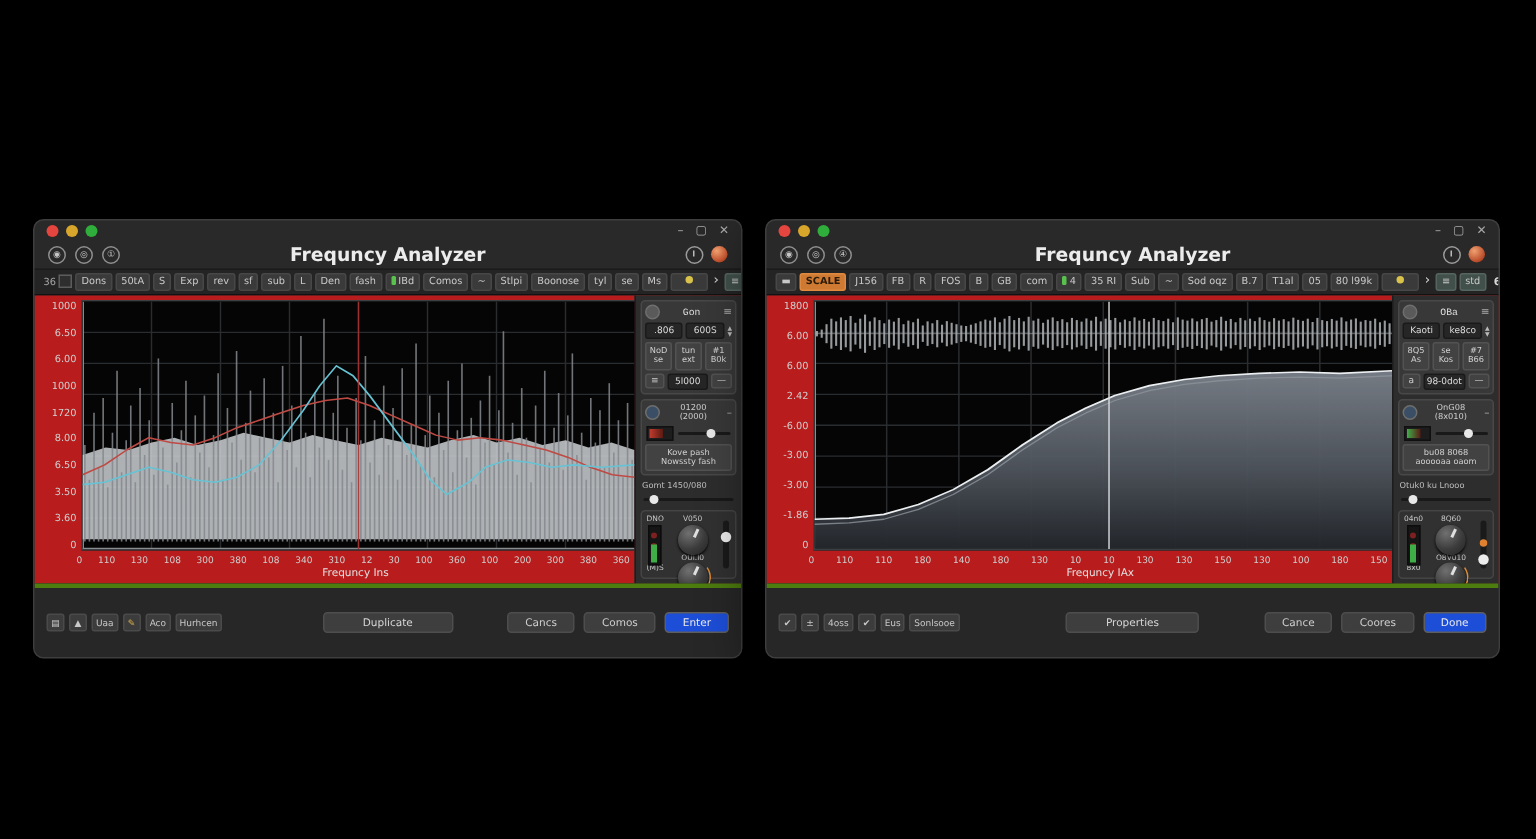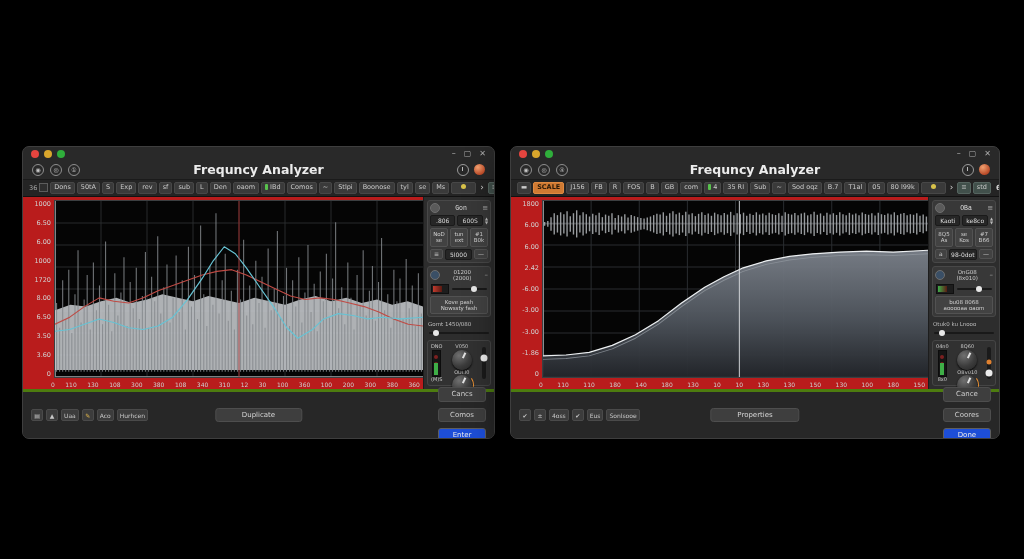--- a/index.html
+++ b/index.html
@@ -97,21 +97,21 @@
   .vthumb{position:absolute;left:50%;transform:translate(-50%,-50%);width:7px;height:7px;border-radius:50%;background:#ececec;}
   .vdot{position:absolute;left:50%;transform:translate(-50%,-50%);width:5px;height:5px;border-radius:50%;background:#e0812f;}
 
   .statusbar{height:22px;display:flex;align-items:center;gap:3px;padding:12px 8px;background:#272727;
              border-top:3px solid #4d7c0f;position:relative;flex:0 0 auto;}
   .sbicon{min-width:12px;height:12px;background:#3c3c3c;border:1px solid #4a4a4a;border-radius:2px;color:#c8c8c8;
           font-size:6px;display:flex;align-items:center;justify-content:center;padding:0 2px;font-family:inherit;}
   .sbicon.accent{color:#e0b54a;}
   .sbcenter{position:absolute;left:50%;transform:translateX(-50%);background:#3e3e3e;border:1px solid #4e4e4e;
             border-radius:3px;color:#d6d6d6;font-size:7px;padding:2px 26px;font-family:inherit;}
-  .sbright{margin-left:auto;display:flex;gap:6px;flex-direction:column;}
+  .sbright{margin-left:auto;display:flex;gap:6px;}
   .sbbtn{background:#3e3e3e;border:1px solid #4d4d4d;border-radius:3px;color:#cfcfcf;font-size:7px;
          padding:2px 11px;font-family:inherit;line-height:1.2;}
   .sbbtn.primary{background:#1d4ed8;border-color:#5e5e5e;color:#ebebeb;}
 </style>
 </head>
 <body>
 
 <div class="window" id="win0">
   <div class="rowlights">
     <div class="lights">
@@ -143,21 +143,21 @@
         <span class="tcheck"></span>
         <button class="tbtn">Dons</button>
         <button class="tbtn">50tA</button>
         <button class="tbtn">S</button>
         <button class="tbtn">Exp</button>
         <button class="tbtn">rev</button>
         <button class="tbtn">sf</button>
         <button class="tbtn">sub</button>
         <button class="tbtn">L</button>
         <button class="tbtn">Den</button>
-        <button class="tbtn">oaom</button>
+        <button class="tbtn">fash</button>
         <button class="tbtn led">IBd</button>
         <button class="tbtn">Comos</button>
         <button class="tbtn">~</button>
         <button class="tbtn">Stlpi</button>
         <button class="tbtn">Boonose</button>
         <button class="tbtn">tyl</button>
         <button class="tbtn">se</button>
         <button class="tbtn">Ms</button>
         <button class="tbtn dotbox"></button>
         <span class="tarrow">›</span>
@@ -341,20 +341,21 @@
           <span>12</span>
           <span>30</span>
           <span>100</span>
           <span>360</span>
           <span>100</span>
           <span>200</span>
           <span>300</span>
           <span>380</span>
           <span>360</span>
         </div>
+      <div class="xtitle">Frequncy Ins</div>
     </div>
     <div class="sidebar">
         <div class="spanel">
           <div class="srow">
             <span class="sgear"></span>
             <span class="stitle">Gon</span>
             <span class="strail">≡</span>
           </div>
           <div class="srow">
             <div class="sinput">.806</div>
@@ -683,20 +684,21 @@
           <span>10</span>
           <span>10</span>
           <span>130</span>
           <span>130</span>
           <span>150</span>
           <span>130</span>
           <span>100</span>
           <span>180</span>
           <span>150</span>
         </div>
+      <div class="xtitle">Frequncy IAx</div>
     </div>
     <div class="sidebar">
         <div class="spanel">
           <div class="srow">
             <span class="sgear"></span>
             <span class="stitle">OBa</span>
             <span class="strail">≡</span>
           </div>
           <div class="srow">
             <div class="sinput">Kaoti</div>

